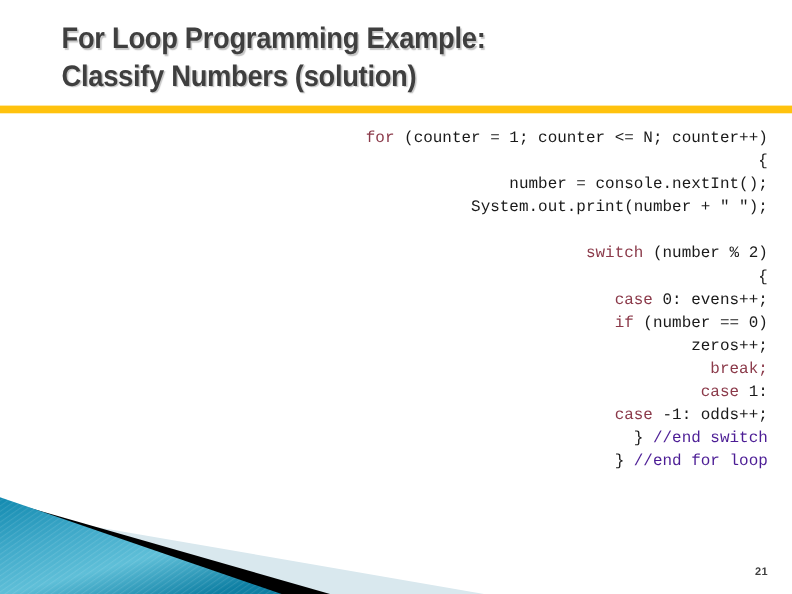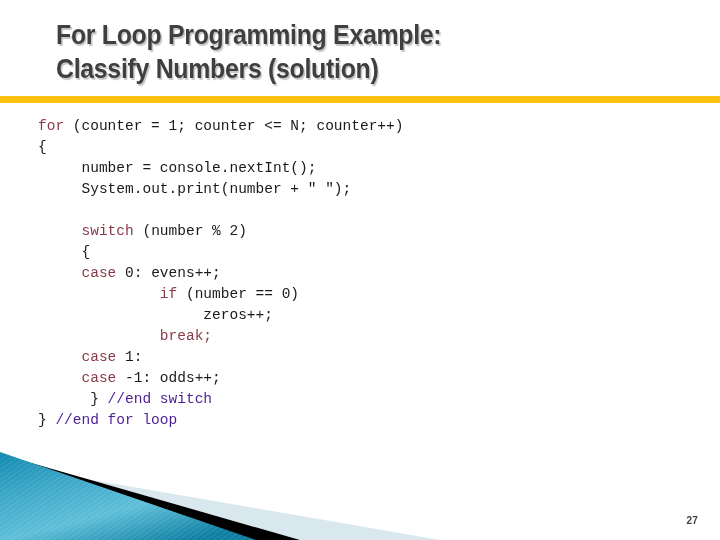--- a/index.html
+++ b/index.html
@@ -57,20 +57,21 @@
   .code-body {
     position: absolute;
     left: 38px;
     top: 116px;
     width: 660px;
     font-family: "Liberation Mono", "DejaVu Sans Mono", monospace;
     font-size: 14.5px;
     line-height: 21px;
     color: #1a1a1a;
     white-space: pre;
+    text-align: right;
   }
   .code-line {
     height: 21px;
     white-space: pre;
   }
   .kw   { color: #8b3a4a; }
   .cmt  { color: #4c1d95; }
   .plain{ color: #1a1a1a; }
 
   
@@ -124,15 +125,15 @@
     </defs>
 
     <polygon points="0,24 440,100 0,100" fill="#D9E8EE"></polygon>
 
     <polygon points="0,14 300,100 0,100" fill="#000000"></polygon>
 
     <polygon points="0,12 256,100 0,100" fill="url(#blueGrad)"></polygon>
     <polygon points="0,12 256,100 0,100" fill="url(#stripes)"></polygon>
   </svg>
 
-  <div class="page-number">27</div>
+  <div class="page-number">21</div>
 
 </div>
 
 </body></html>

